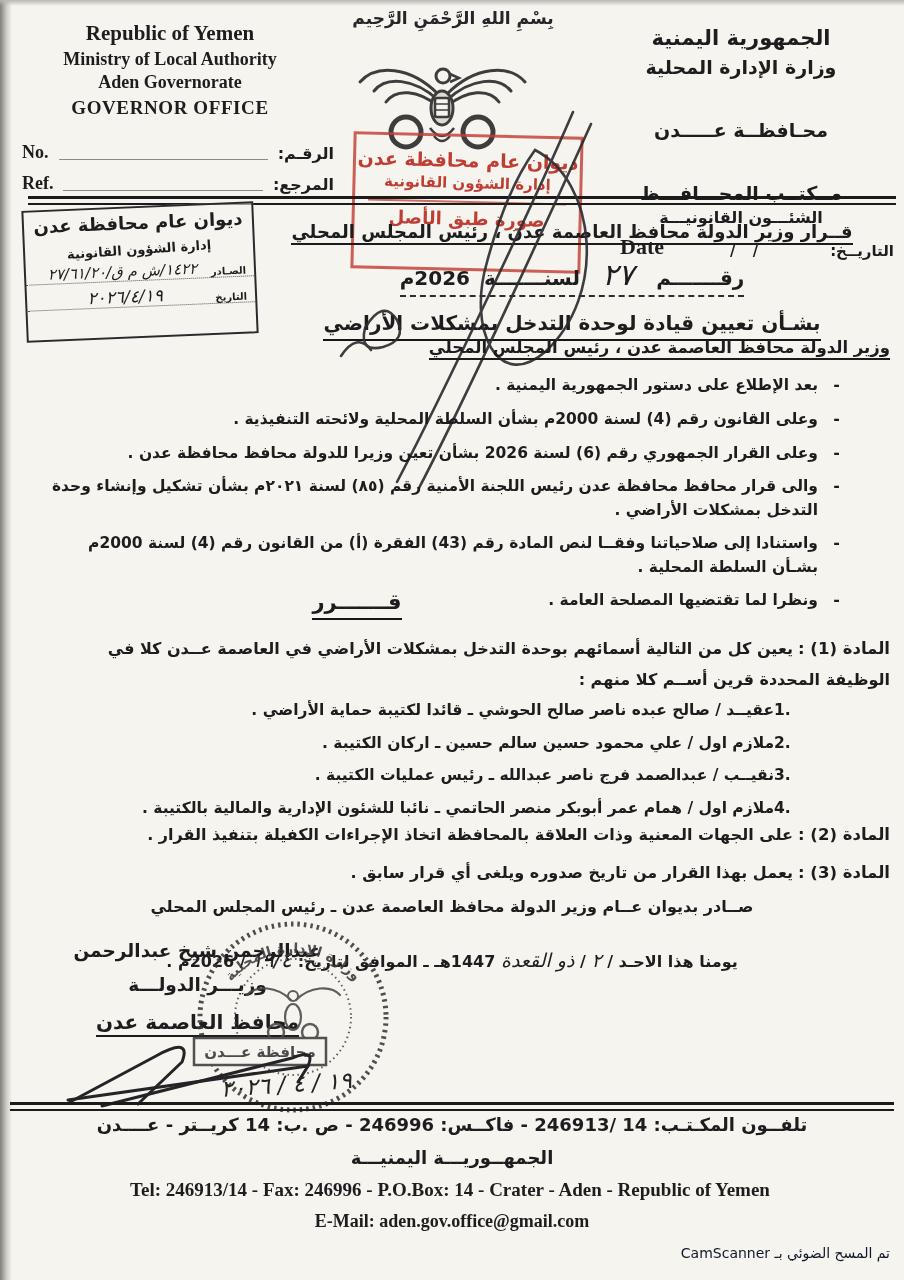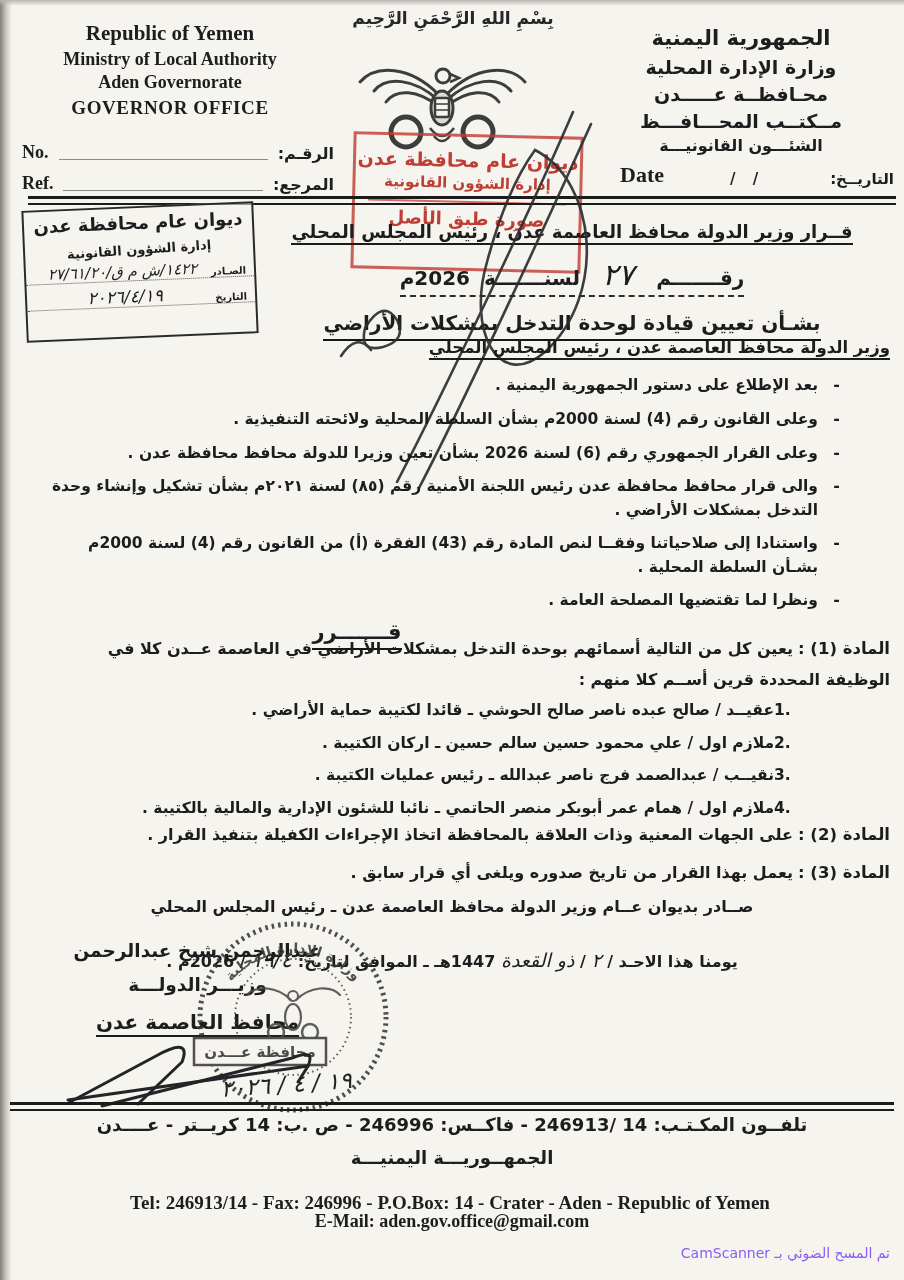--- a/index.html
+++ b/index.html
@@ -29,21 +29,21 @@
   .en-head .l1{font-size:21px; font-weight:bold; }
   .en-head .l2,.en-head .l3{font-size:18px; font-weight:bold;}
   .en-head .l4{font-size:19px; font-weight:bold; letter-spacing:.6px;}
   .field-row{left:22px; width:312px; display:flex; align-items:flex-end;}
   .field-row .en{font-size:18px; font-weight:bold; font-family:"Liberation Serif",serif;}
   .field-row .line{flex:1; border-bottom:1.6px solid #8a8a86; margin:0 10px 3px 10px; height:12px;}
   .field-row .ar{font-size:16px; font-weight:bold; direction:rtl;}
   .ar-head{right:4px; top:24px; width:318px; direction:rtl; text-align:center; line-height:1.42;}
   .ar-head .l1{font-size:21px; font-weight:bold; letter-spacing:-.5px;}
   .ar-head .l2{font-size:19px; font-weight:bold;}
-  .ar-head .l3,.ar-head .l4{font-size:19px; font-weight:bold;}
+  .ar-head .l3,.ar-head .l4{font-size:19px; font-weight:bold;margin-top:36px;}
   .ar-head .l5{font-size:16px; font-weight:bold;}
   .date-row{display:flex; direction:rtl; align-items:flex-end; justify-content:space-between; padding:2px 6px 0 38px;}
   .date-row .lbl{font-size:15px; font-weight:bold;}
   .date-row .sl{font-size:15px; font-weight:bold; letter-spacing:6px;}
   .date-row .den{font-size:22px; font-weight:bold; font-family:"Liberation Serif",serif; direction:ltr;}
 
   
   .red-stamp{left:352px; top:134px; width:224px; height:131px; transform:rotate(1.4deg);
     border:3px solid rgba(193,62,52,.82); color:#bf3e34; direction:rtl; text-align:center;}
   .red-stamp .l1{font-size:19px; font-weight:bold; margin-top:12px;}
@@ -69,21 +69,21 @@
   .title-block .t3{margin-top:14px; font-size:20px; font-weight:bold;}
 
   
   .preamble{left:42px; top:338px; width:848px; direction:rtl;}
   .preamble .auth{font-size:16.5px; margin-bottom:13px;}
   .bullets{padding-right:50px;}
   .bullet{display:flex; direction:rtl; margin-bottom:9px; line-height:1.55;}
   .bullet .dash{font-weight:bold; width:22px; flex:0 0 22px;}
   .bullet .txt{font-weight:600; font-size:15.5px;}
 
-  .qarrar{left:0; top:620px; width:714px; text-align:center;}
+  .qarrar{left:0; top:590px; width:714px; text-align:center;}
   .qarrar span{font-size:21px; font-weight:bold; letter-spacing:1px;}
 
   .article{left:42px; width:848px; direction:rtl; line-height:1.85; font-size:16px;}
   .article .lab{font-weight:bold; font-size:16.5px;}
   .article .txt{font-weight:600;}
   .a1{top:634px;}
   .a2{top:820px;}
   .a3{top:858px;}
 
   .appointees{left:60px; top:700px; width:740px; direction:rtl;}
@@ -101,23 +101,23 @@
   .sig-block .role{font-size:18.5px; font-weight:bold; margin-top:13px;}
   .sig-block .role2{font-size:20px; font-weight:bold; margin-top:15px;}
 
   .hand-date{left:92px; top:1076px; width:260px; font-size:23px; direction:rtl; transform:rotate(-4deg); font-style:italic; color:#222;}
 
   .rule-bottom{left:10px; top:1102px; width:884px;}
   .rule-top{left:28px; top:196px; width:868px;}
 
   .footer-ar1{left:0; top:1114px; width:904px; direction:rtl; text-align:center; font-weight:bold; font-size:18px;}
   .footer-ar2{left:0; top:1147px; width:904px; direction:rtl; text-align:center; font-weight:bold; font-size:18px;}
-  .footer-en1{left:0; top:1179px; width:900px; text-align:center; font-weight:bold; font-size:19px; font-family:"Liberation Serif","DejaVu Serif",serif;margin-top:13px;}
+  .footer-en1{left:0; top:1179px; width:900px; text-align:center; font-weight:bold; font-size:19px; font-family:"Liberation Serif","DejaVu Serif",serif;}
   .footer-en2{left:0; top:1211px; width:904px; text-align:center; font-weight:bold; font-size:18px; font-family:"Liberation Serif","DejaVu Serif",serif;}
-  .camscanner{right:14px; top:1245px; direction:rtl; font-size:14px; color:#8b5cf6;}
+  .camscanner{right:14px; top:1245px; direction:rtl; font-size:14px; color:#0f172a;}
 
   svg{display:block;}
 </style>
 </head>
 <body>
 
 <div class="page">
 
   <div class="abs scan-edge"></div>
   <div class="abs scan-top"></div>

